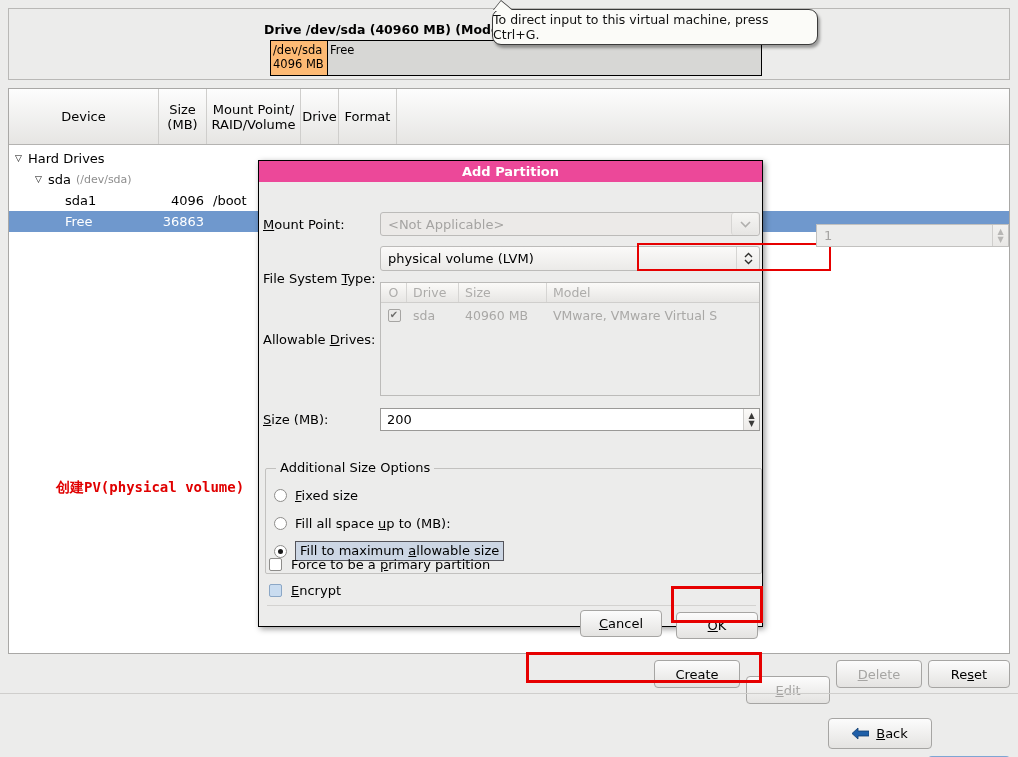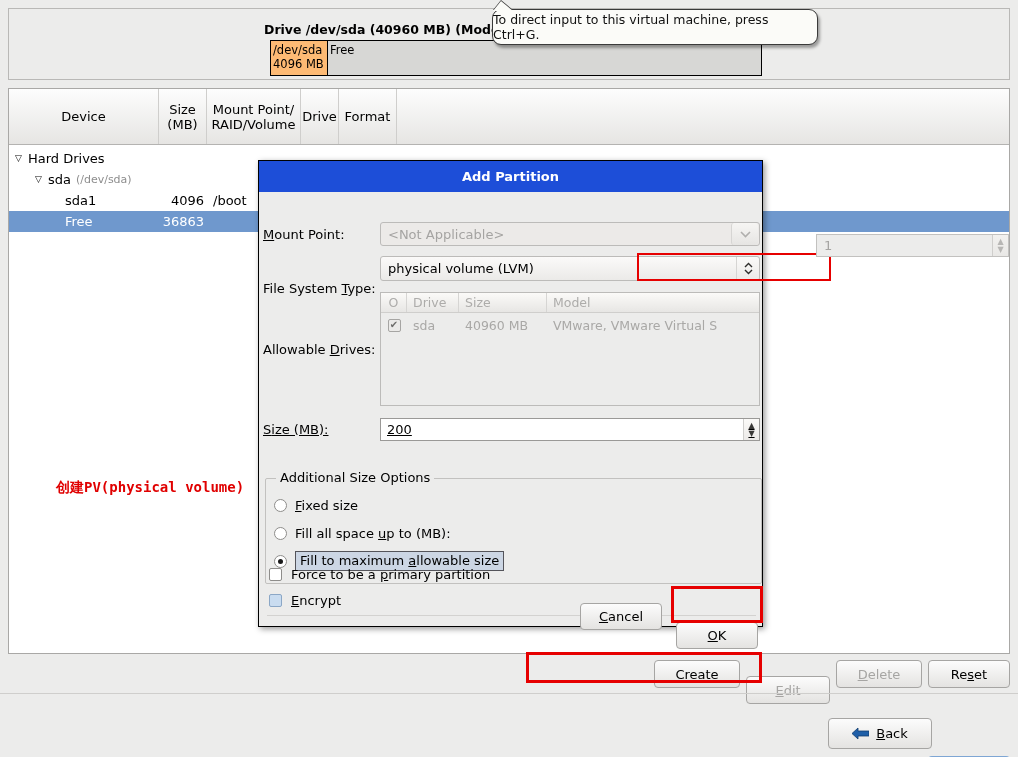--- a/index.html
+++ b/index.html
@@ -106,21 +106,21 @@
              border:2px solid #7ea6d4; }
   .arrow{ width:17px; height:13px; }
 
   
   #dialog{
     position:absolute; left:258px; top:160px; width:505px; height:467px;
     background:#ececeb; border:1px solid #000; z-index:30;
     box-shadow:2px 2px 6px rgba(0,0,0,.4);
   }
   #dlg-title{
-    height:31px; background:#1d4ed8; color:#fff;
+    height:21px; background:#ec4899; color:#fff;
     display:flex; align-items:center; justify-content:center;
     font-weight:bold; font-size:13px;
   }
   #dlg-body{ position:relative; padding:0; height:443px; }
 
   .frow{ position:absolute; display:flex; align-items:center; }
   .flabel{ font-size:13px; }
 
   
   #row-mp{ left:4px; top:30px; width:497px; height:24px; }
@@ -174,21 +174,21 @@
   .adc.c1{ width:52px; padding-left:6px; }
   .adc.c2{ width:88px; padding-left:6px; }
   .adc.c3{ flex:1; padding-left:6px; }
   .cbx{
     width:13px; height:13px; border:1px solid #a6a5a3; background:#ebeae8;
     border-radius:2px; display:flex; align-items:center; justify-content:center;
     font-size:10px; color:#6e6d6b; line-height:10px;
   }
 
   
-  #row-size{ left:4px; top:225px; width:497px; height:24px;text-decoration:underline; }
+  #row-size{ left:4px; top:225px; width:497px; height:24px; }
   #size-label{ width:117px; }
   #size-field{
     flex:1; height:23px; background:#fff; border:1px solid #9a9997;
     display:flex; align-items:center;gap:39px;
   }
   #size-value{ flex:1; padding-left:6px; font-size:13px; }
   .spin{
     width:16px; height:21px; display:flex; flex-direction:column;
     align-items:center; justify-content:center; gap:1px;
     border-left:1px solid #cfcecc;
@@ -237,21 +237,21 @@
   #chk-primary{ top:373px; }
   #chk-encrypt{ top:399px; }
   .chk{
     width:13px; height:13px; border:1px solid #8e8d8b; background:#fff;
     margin-right:9px; border-radius:2px; flex:none;
   }
   .chk.blue{ background:#c9dcf0; border-color:#8ba7c6; }
 
   #dlg-sep{ position:absolute; left:8px; top:423px; width:489px; height:1px; background:#d3d2d0; }
 
-  #btn-cancel{ position:absolute; left:321px; top:411px; width:82px; height:27px; }
+  #btn-cancel{ position:absolute; left:321px; top:428px; width:82px; height:27px; }
   #btn-ok{ position:absolute; left:417px; top:430px; width:82px; height:27px; }
   #ok-redbox{
     position:absolute; left:412px; top:425px; width:92px; height:37px;
     border:3px solid #e60000; pointer-events:none; z-index:6;
   }
 
   .u{ text-decoration:underline; }
 </style>
 </head>
 <body>

